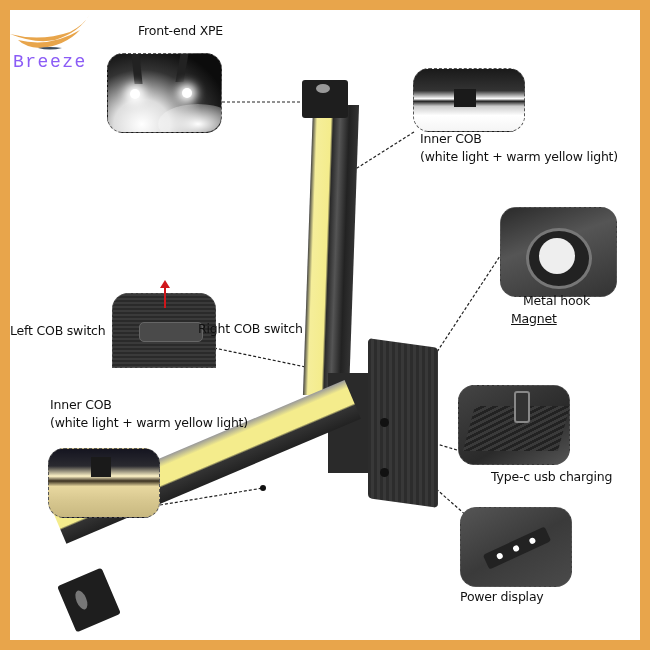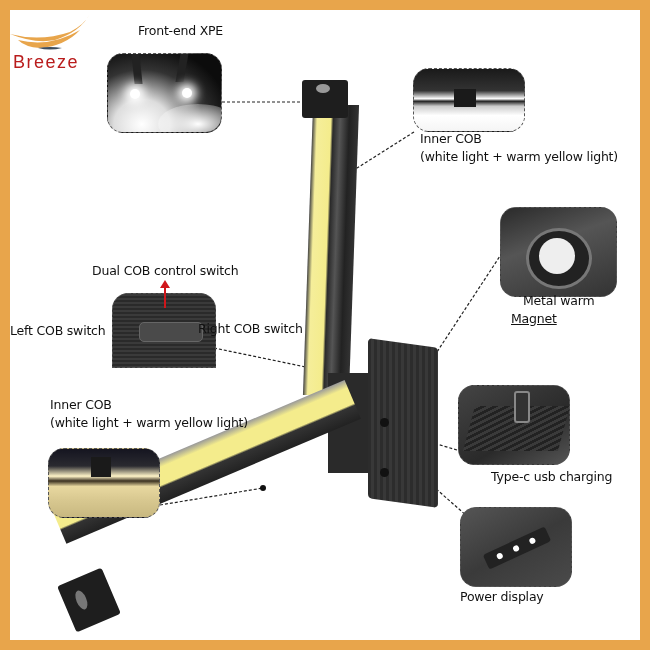--- a/index.html
+++ b/index.html
@@ -1,21 +1,21 @@
 <!DOCTYPE html>
 <html><head>
 <meta charset="utf-8">
 <style>
   html, body { margin:0; padding:0; }
   body { width:650px; height:650px; background:#E8A54B; position:relative; overflow:hidden; font-family:"DejaVu Sans", sans-serif; }
   .canvas { position:absolute; left:10px; top:10px; width:630px; height:630px; background:#fff; overflow:hidden; }
   .abs { position:absolute; }
   .lbl { position:absolute; font-size:12.5px; color:#111; line-height:18px; white-space:nowrap; letter-spacing:-0.2px; }
   .inset { position:absolute; border-radius:16px; overflow:hidden; border:1.5px dashed #555; box-sizing:border-box; }
-  .brand-text { position:absolute; left:3px; top:42px; font-size:18px; color:#b91c1c; letter-spacing:1.5px; font-family:Liberation Sans, sans-serif;text-align:center; }
+  .brand-text { position:absolute; left:3px; top:42px; font-size:18px; color:#8b5cf6; letter-spacing:1.5px; font-family:Liberation Mono, monospace;text-align:center; }
 </style>
 </head>
 <body>
 
 <div class="canvas">
 
   <div class="abs" style="left:0;top:0;width:90px;height:70px;">
     <svg width="90" height="40" viewBox="0 0 90 40" class="abs" style="left:0;top:2px;">
       <path d="M0 22 Q30 30 60 20 Q75 12 80 2 Q70 20 45 28 Q25 32 0 22Z" fill="#E8A54B"></path>
       <path d="M8 28 Q40 36 70 18 Q55 34 30 36 Q15 35 8 28Z" fill="#E8A54B"></path>
@@ -56,24 +56,23 @@
   <div class="inset" style="left:403px;top:58px;width:112px;height:64px;background:linear-gradient(180deg,#1a1a1a 0%,#333 35%,#fff 48%,#222 52%,#ccc 60%,#fff 75%,#f5f5f5 100%);">
     <div class="abs" style="left:40px;top:20px;width:22px;height:18px;background:#1a1a1a;"></div>
   </div>
   <div class="lbl" style="left:410px;top:120px;">Inner COB</div>
   <div class="lbl" style="left:410px;top:138px;">(white light + warm yellow light)</div>
 
   <div class="inset" style="left:490px;top:197px;width:117px;height:90px;background:linear-gradient(160deg,#2a2a2a,#555 40%,#333 100%);">
     <div class="abs" style="left:25px;top:20px;width:60px;height:55px;border-radius:50%;background:#222;border:3px solid #777;"></div>
     <div class="abs" style="left:38px;top:30px;width:36px;height:36px;border-radius:50%;background:#eee;"></div>
   </div>
-  <div class="lbl" style="left:513px;top:282px;">Metal warm</div>
+  <div class="lbl" style="left:513px;top:282px;">Metal hook</div>
   <div class="lbl" style="left:501px;top:300px;text-decoration:underline;">Magnet</div>
 
-  <div class="lbl" style="left:82px;top:252px;">Dual COB control switch</div>
   <div class="inset" style="left:102px;top:283px;width:104px;height:75px;border-radius:16px 16px 0 0;background:repeating-linear-gradient(180deg,#3a3a3a 0 2px,#2a2a2a 2px 4px);">
     <div class="abs" style="left:26px;top:28px;width:62px;height:18px;border-radius:5px;background:#4a4a4a;border:1px solid #666;"></div>
   </div>
   <svg class="abs" style="left:150px;top:270px;" width="10" height="28">
     <line x1="5" y1="28" x2="5" y2="6" stroke="#D0161B" stroke-width="2"></line>
     <path d="M0 8 L5 0 L10 8Z" fill="#D0161B"></path>
   </svg>
   <div class="lbl" style="left:0px;top:312px;">Left COB switch</div>
   <div class="lbl" style="left:188px;top:310px;">Right COB switch</div>
 

